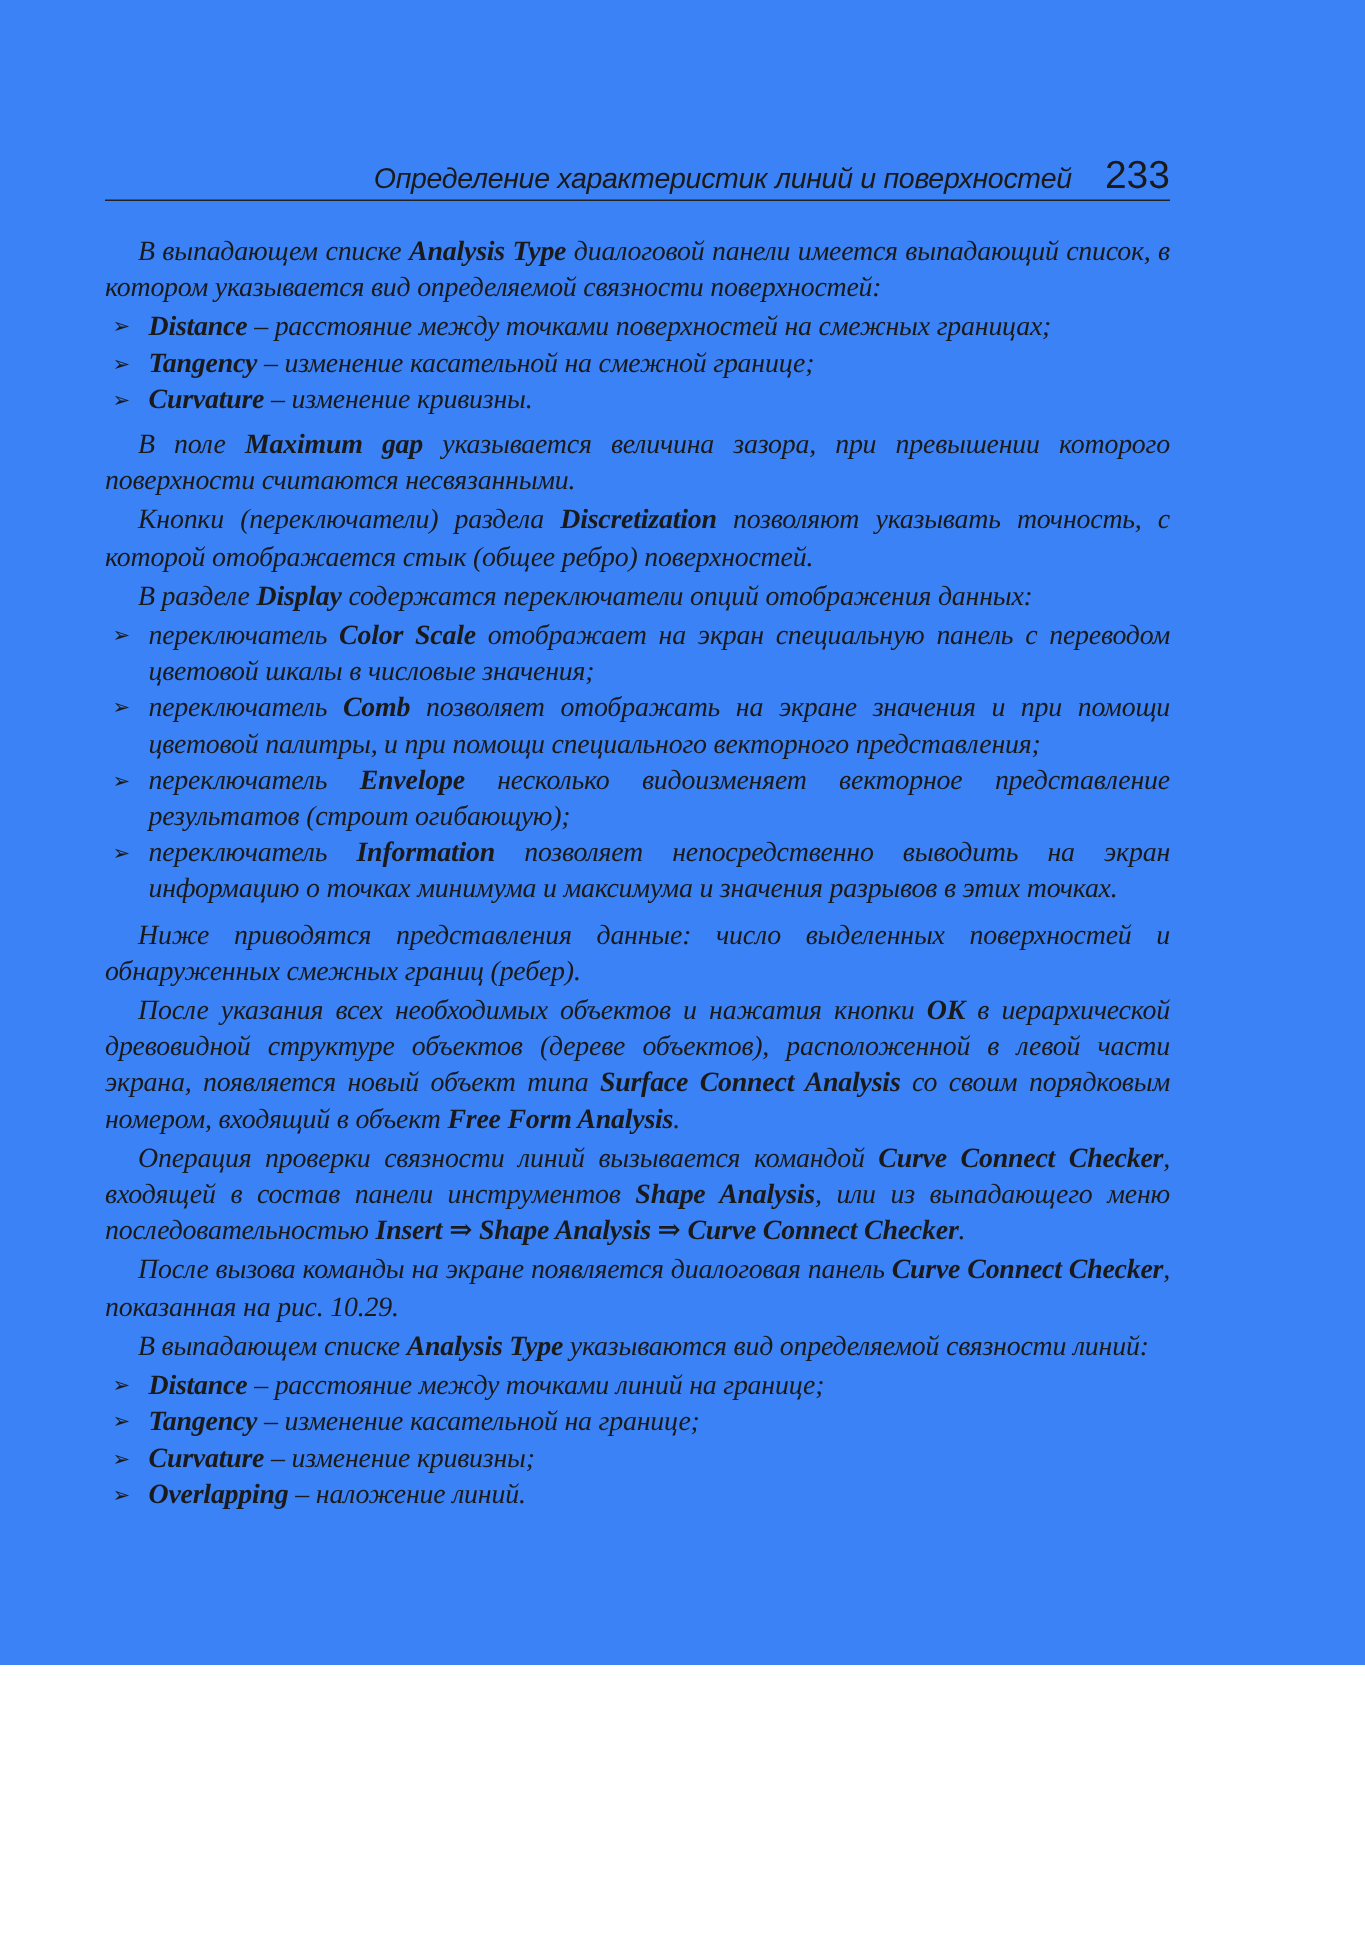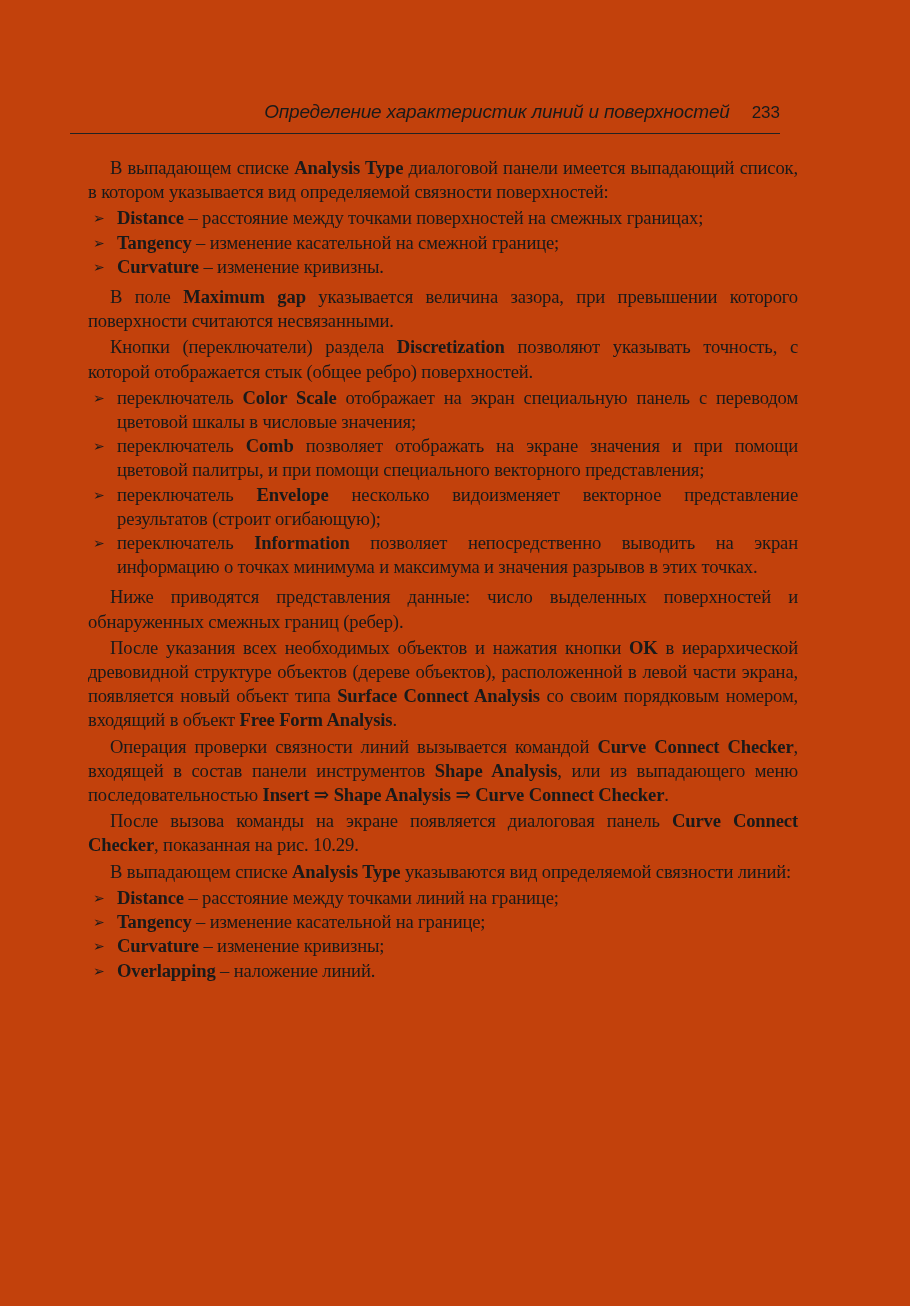--- a/index.html
+++ b/index.html
@@ -1,31 +1,31 @@
 <!DOCTYPE html>
 <html><head>
 <meta charset="utf-8">
 <style>
   html, body { margin: 0; padding: 0; background: #ffffff; }
   body { width: 910px; height: 1306px; position: relative; overflow: hidden; }
-  .page { position: absolute; left: 0; top: 0; width: 910px; height: 1306px; background: #c2410c; color: #1a1a1a; }
+  .page { position: absolute; left: 0; top: 0; width: 910px; height: 1110px; background: #3b82f6; color: #1a1a1a; }
   .running-head {
     position: absolute; left: 70px; top: 101px; width: 710px;
     display: flex; justify-content: flex-end; align-items: baseline;
     font-family: "Liberation Sans", "DejaVu Sans", sans-serif;
     font-style: italic; font-size: 19px; color: #1a1a1a;
   }
   .running-head .title { margin-right: 22px; letter-spacing: -0.2px; }
-  .running-head .pnum { font-style: normal; font-size: 17px; }
+  .running-head .pnum { font-style: normal; font-size: 26px; }
   .head-rule { position: absolute; left: 70px; top: 133px; width: 710px; height: 0; border-top: 1.3px solid #222; }
   .body {
-    position: absolute; left: 88px; top: 156px; width: 710px;
+    position: absolute; left: 70px; top: 156px; width: 710px;
     font-family: "Liberation Serif", "DejaVu Serif", serif;
     font-size: 18.6px; line-height: 24.2px; color: #1a1a1a;
-    text-align: justify; letter-spacing: -0.15px;
+    text-align: justify; letter-spacing: -0.15px; font-style: italic;
   }
   .body p { margin: 0 0 2px 0; text-indent: 22px; }
   .body ul { list-style: none; margin: 2px 0 6px 0; padding: 0; }
   .body li { position: relative; padding-left: 29px; margin-bottom: 0; }
   .body li .bullet {
     position: absolute; left: 5px; top: 0;
     font-family: "DejaVu Sans", sans-serif; font-size: 14px; line-height: 24.2px;
   }
   .body b { font-weight: bold; }
 </style>
@@ -48,20 +48,21 @@
       <li><span class="bullet">➢</span><b>Distance</b><span> – расстояние между точками поверхностей на смежных границах;</span></li>
       <li><span class="bullet">➢</span><b>Tangency</b><span> – изменение касательной на смежной границе;</span></li>
       <li><span class="bullet">➢</span><b>Curvature</b><span> – изменение кривизны.</span></li>
     </ul>
 
 
     <p><span>В поле </span><b>Maximum gap</b><span> указывается величина зазора, при превышении которого поверхности считаются несвязанными.</span></p>
 
     <p><span>Кнопки (переключатели) раздела </span><b>Discretization</b><span> позволяют указывать точность, с которой отображается стык (общее ребро) поверхностей.</span></p>
 
+    <p><span>В разделе </span><b>Display</b><span> содержатся переключатели опций отображения данных:</span></p>
 
     <ul>
       <li><span class="bullet">➢</span><span>переключатель </span><b>Color Scale</b><span> отображает на экран специальную панель с переводом цветовой шкалы в числовые значения;</span></li>
       <li><span class="bullet">➢</span><span>переключатель </span><b>Comb</b><span> позволяет отображать на экране значения и при помощи цветовой палитры, и при помощи специального векторного представления;</span></li>
       <li><span class="bullet">➢</span><span>переключатель </span><b>Envelope</b><span> несколько видоизменяет векторное представление результатов (строит огибающую);</span></li>
       <li><span class="bullet">➢</span><span>переключатель </span><b>Information</b><span> позволяет непосредственно выводить на экран информацию о точках минимума и максимума и значения разрывов в этих точках.</span></li>
     </ul>
 
 
     <p>Ниже приводятся представления данные: число выделенных поверхностей и обнаруженных смежных границ (ребер).</p>

